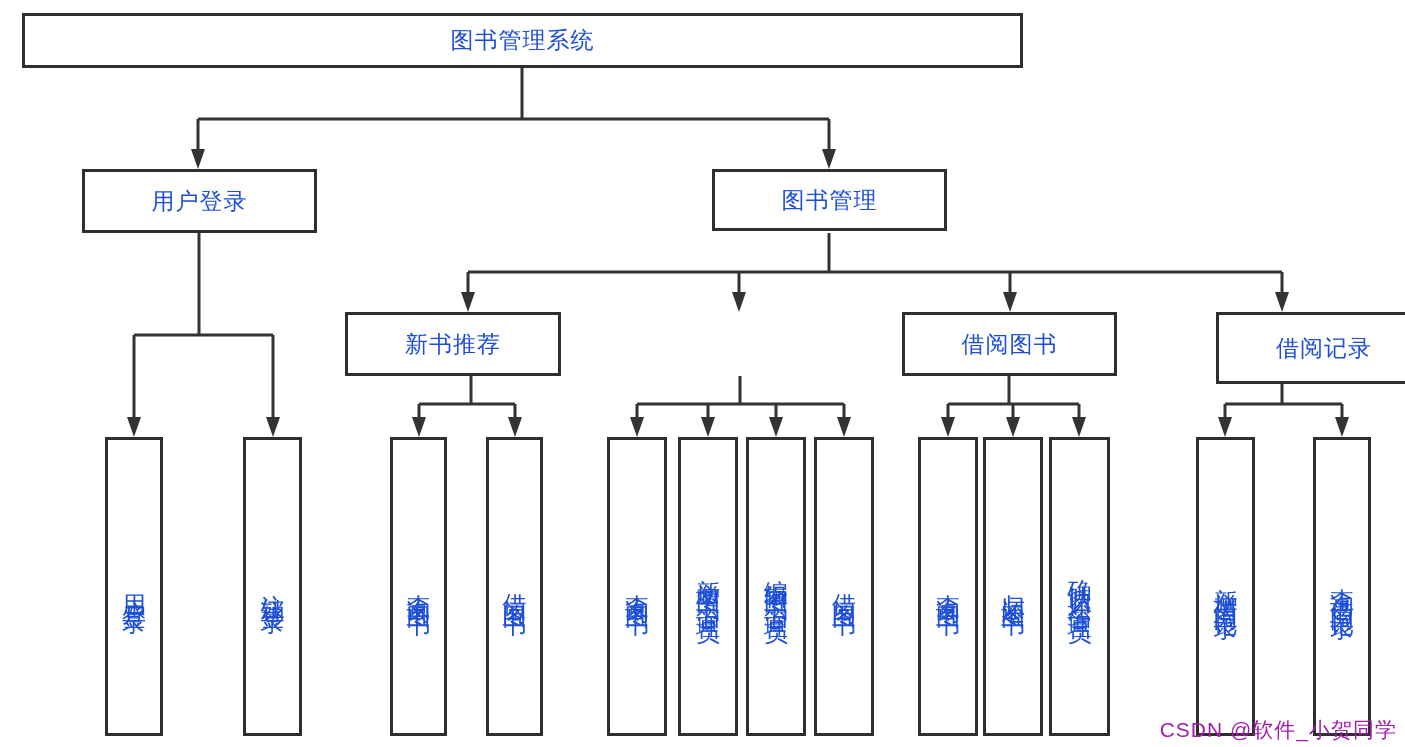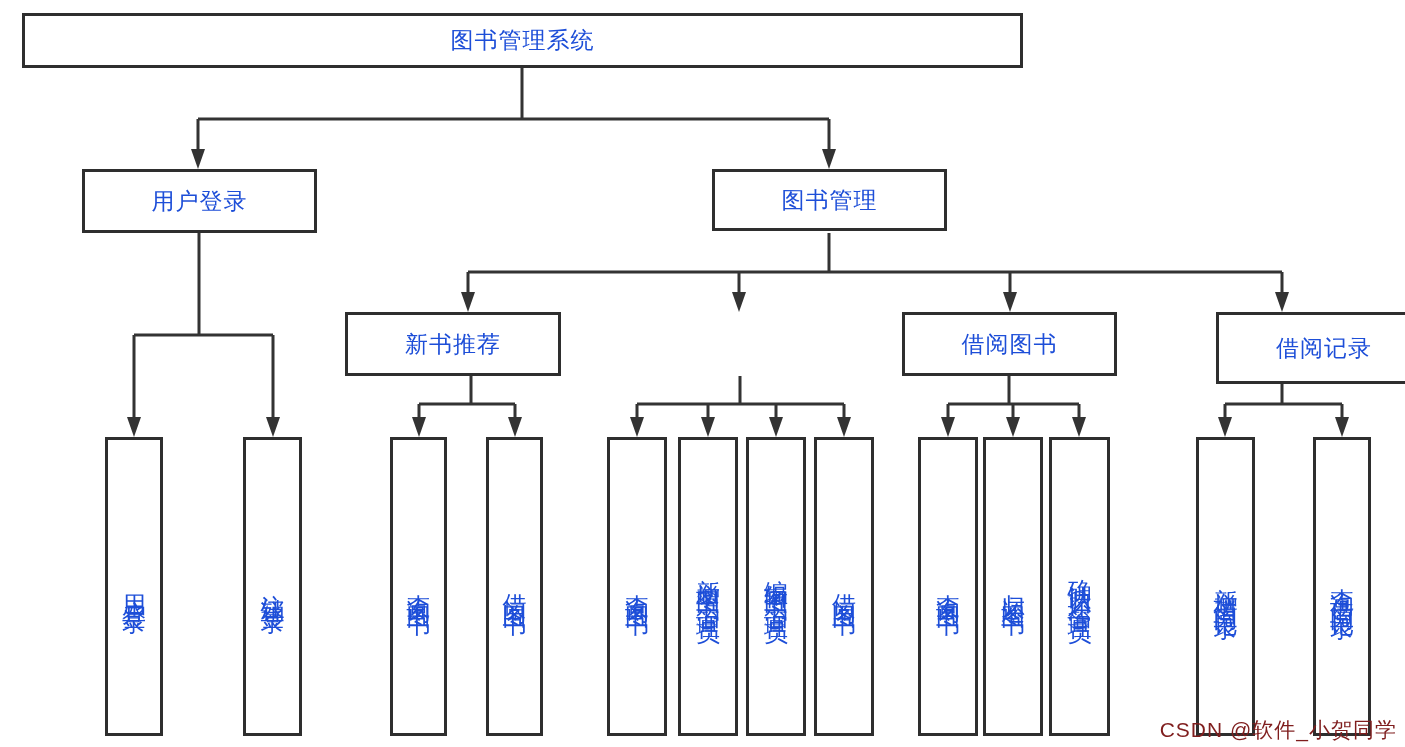--- a/index.html
+++ b/index.html
@@ -57,21 +57,21 @@
   .lf-g4a { left: 918px;  width: 60px; }
   .lf-g4b { left: 983px;  width: 60px; }
   .lf-g4c { left: 1049px; width: 61px; }
   .lf-g5a { left: 1196px; width: 59px; }
   .lf-g5b { left: 1313px; width: 58px; }
   #watermark {
     position: absolute;
     right: 8px;
     bottom: 3px;
     font-size: 21px;
-    color: #7f1d1d;
+    color: #a21caf;
     letter-spacing: 1px;
     white-space: nowrap;
     margin-top: 8px;
   }
 </style>
 </head>
 <body>
 
 <div id="canvas">
 

